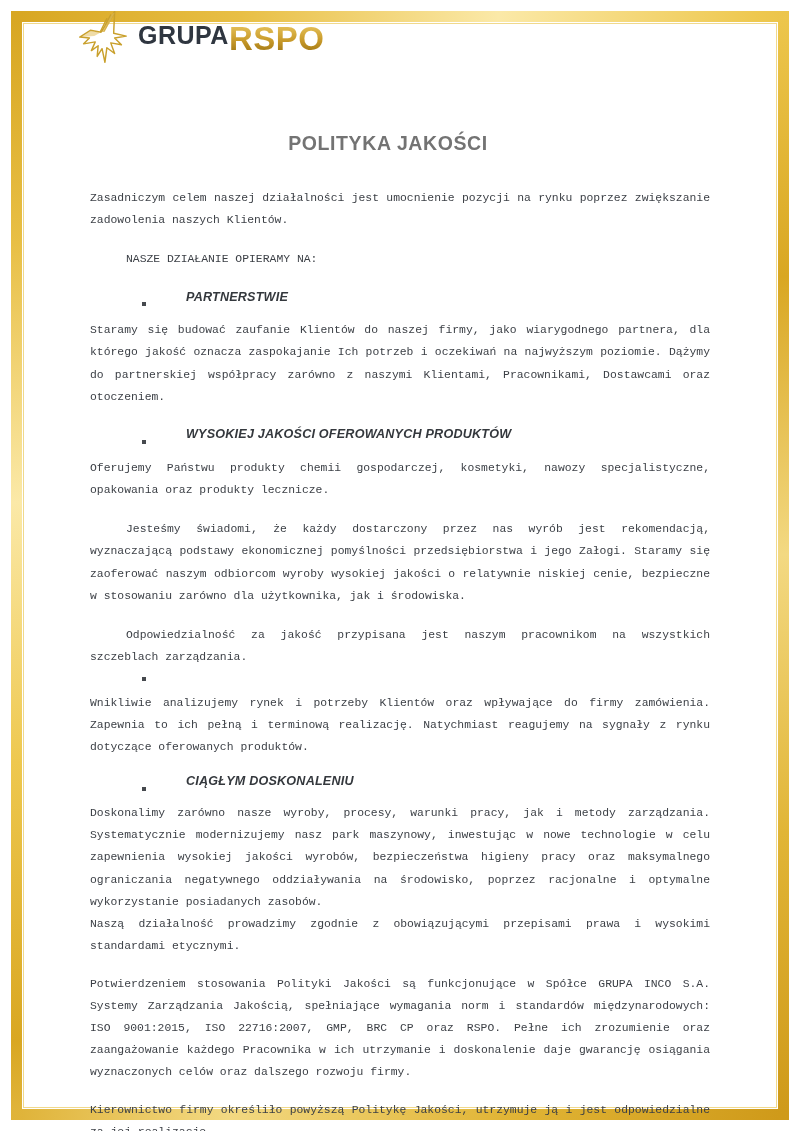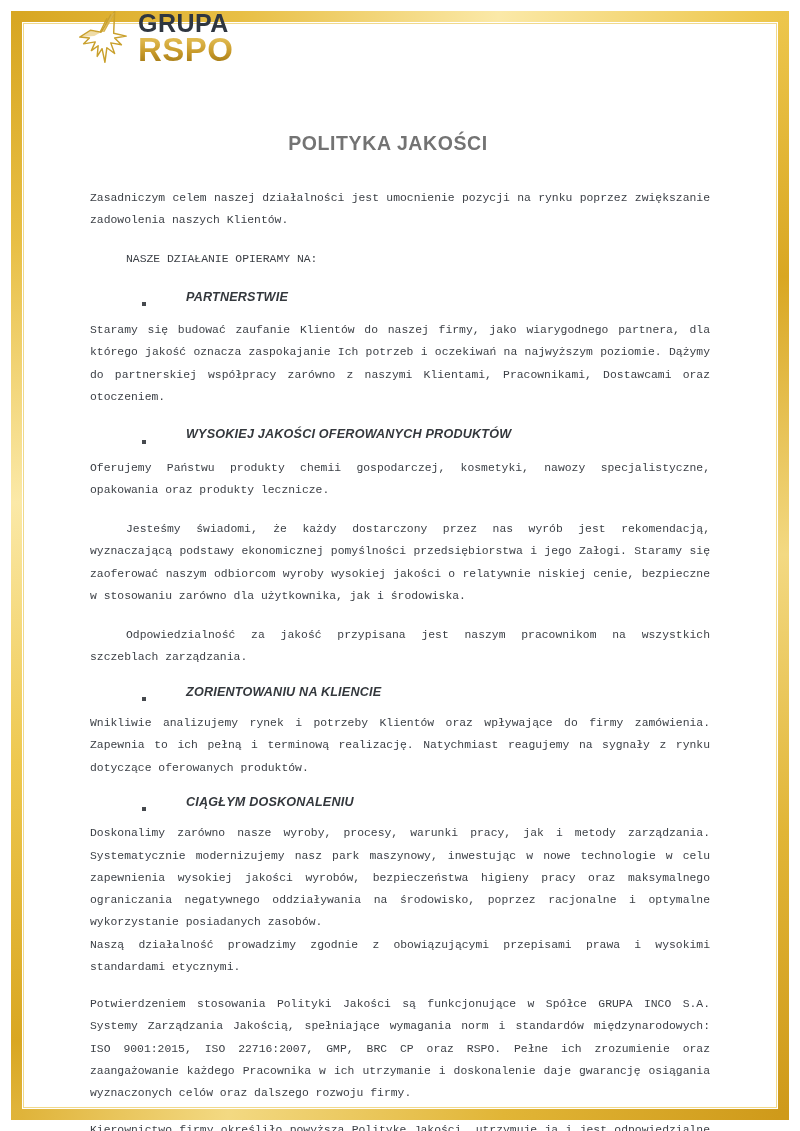--- a/index.html
+++ b/index.html
@@ -73,21 +73,21 @@
     align-items: center;
     gap: 6px;
   }
   .logo-mark {
     width: 62px;
     height: 62px;
     display: block;
   }
   .logo-words {
     display: flex;
-    flex-direction: column;
+    flex-direction: row;
     line-height: 0.92;
     margin-left: -2px;
   }
   .logo-grupa {
     font-family: "Liberation Sans", sans-serif;
     font-weight: bold;
     font-size: 25px;
     letter-spacing: 0.5px;
     color: #2f3640;
   }
@@ -240,21 +240,20 @@
       <div class="bullet-heading">
         <span class="bullet-dot"></span>
         <span class="bullet-label">WYSOKIEJ JAKOŚCI OFEROWANYCH PRODUKTÓW</span>
       </div>
       <p class="para">Oferujemy Państwu produkty chemii gospodarczej, kosmetyki, nawozy specjalistyczne, opakowania oraz produkty lecznicze.</p>
       <p class="para indent gap-sm">Jesteśmy świadomi, że każdy dostarczony przez nas wyrób jest rekomendacją, wyznaczającą podstawy ekonomicznej pomyślności przedsiębiorstwa i jego Załogi. Staramy się zaoferować naszym odbiorcom wyroby wysokiej jakości o relatywnie niskiej cenie, bezpieczne w stosowaniu zarówno dla użytkownika, jak i środowiska.</p>
       <p class="para indent gap-sm">Odpowiedzialność za jakość przypisana jest naszym pracownikom na wszystkich szczeblach zarządzania.</p>
 
       <div class="bullet-heading tight">
         <span class="bullet-dot"></span>
-        <span class="bullet-label">ZORIENTOWANIU NA KLIENCIE</span>
       </div>
       <p class="para">Wnikliwie analizujemy rynek i potrzeby Klientów oraz wpływające do firmy zamówienia. Zapewnia to ich pełną i terminową realizację. Natychmiast reagujemy na sygnały z rynku dotyczące oferowanych produktów.</p>
 
       <div class="bullet-heading tight">
         <span class="bullet-dot"></span>
         <span class="bullet-label">CIĄGŁYM DOSKONALENIU</span>
       </div>
       <p class="para">Doskonalimy zarówno nasze wyroby, procesy, warunki pracy, jak i metody zarządzania. Systematycznie modernizujemy nasz park maszynowy, inwestując w nowe technologie w celu zapewnienia wysokiej jakości wyrobów, bezpieczeństwa higieny pracy oraz maksymalnego ograniczania negatywnego oddziaływania na środowisko, poprzez racjonalne i optymalne wykorzystanie posiadanych zasobów.</p>
       <p class="para">Naszą działalność prowadzimy zgodnie z obowiązującymi przepisami prawa i wysokimi standardami etycznymi.</p>
 

